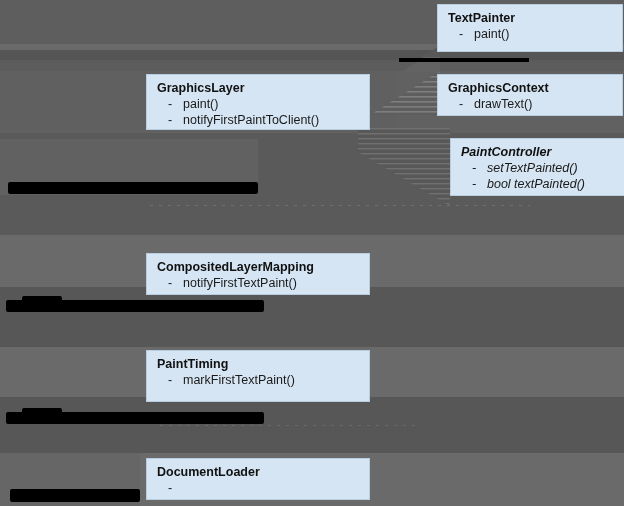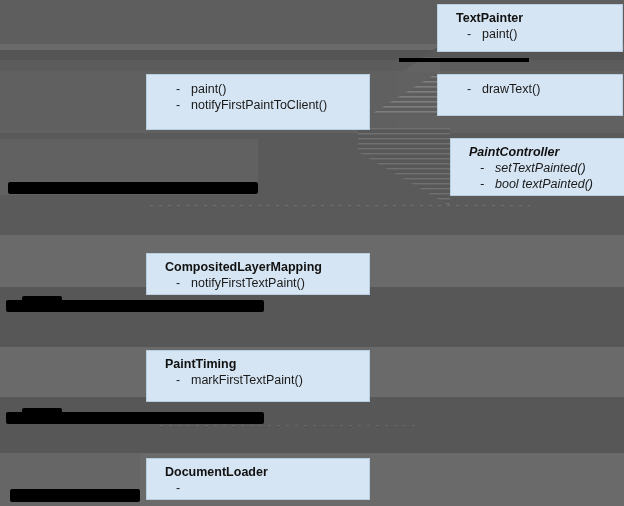--- a/index.html
+++ b/index.html
@@ -23,21 +23,21 @@
   .redact{position:absolute;background:#000;border-radius:2px;}
   
   .hatch{position:absolute;overflow:hidden;}
   .hatch svg{display:block;}
   
   .node{
     position:absolute;
     background:#d6e5f3;
     border:1px solid #b9cde0;
     box-sizing:border-box;
-    padding:6px 10px 8px 18px;
+    padding:6px 10px 8px 10px;
     box-shadow:0 0 0 0 rgba(0,0,0,0);
   }
   .node .title{
     font-weight:bold;
     font-size:12.5px;
     color:#111;
     line-height:15px;
     white-space:nowrap;
   }
   .node .member{
@@ -123,31 +123,33 @@
 
   <div class="node" style="left:437px;top:4px;width:186px;height:48px;">
     <div class="title">TextPainter</div>
     <div class="member">
       <span class="vis">-</span>
       <span class="sig">paint()</span>
     </div>
   </div>
 
   <div class="node" style="left:146px;top:74px;width:224px;height:56px;">
+    <div class="title">GraphicsLayer</div>
     <div class="member">
       <span class="vis">-</span>
       <span class="sig">paint()</span>
     </div>
     <div class="member">
       <span class="vis">-</span>
       <span class="sig">notifyFirstPaintToClient()</span>
     </div>
   </div>
 
   <div class="node" style="left:437px;top:74px;width:186px;height:42px;">
+    <div class="title">GraphicsContext</div>
     <div class="member">
       <span class="vis">-</span>
       <span class="sig">drawText()</span>
     </div>
   </div>
 
   <div class="node" style="left:450px;top:138px;width:186px;height:58px;font-style:italic;">
     <div class="title">PaintController</div>
     <div class="member">
       <span class="vis">-</span>

